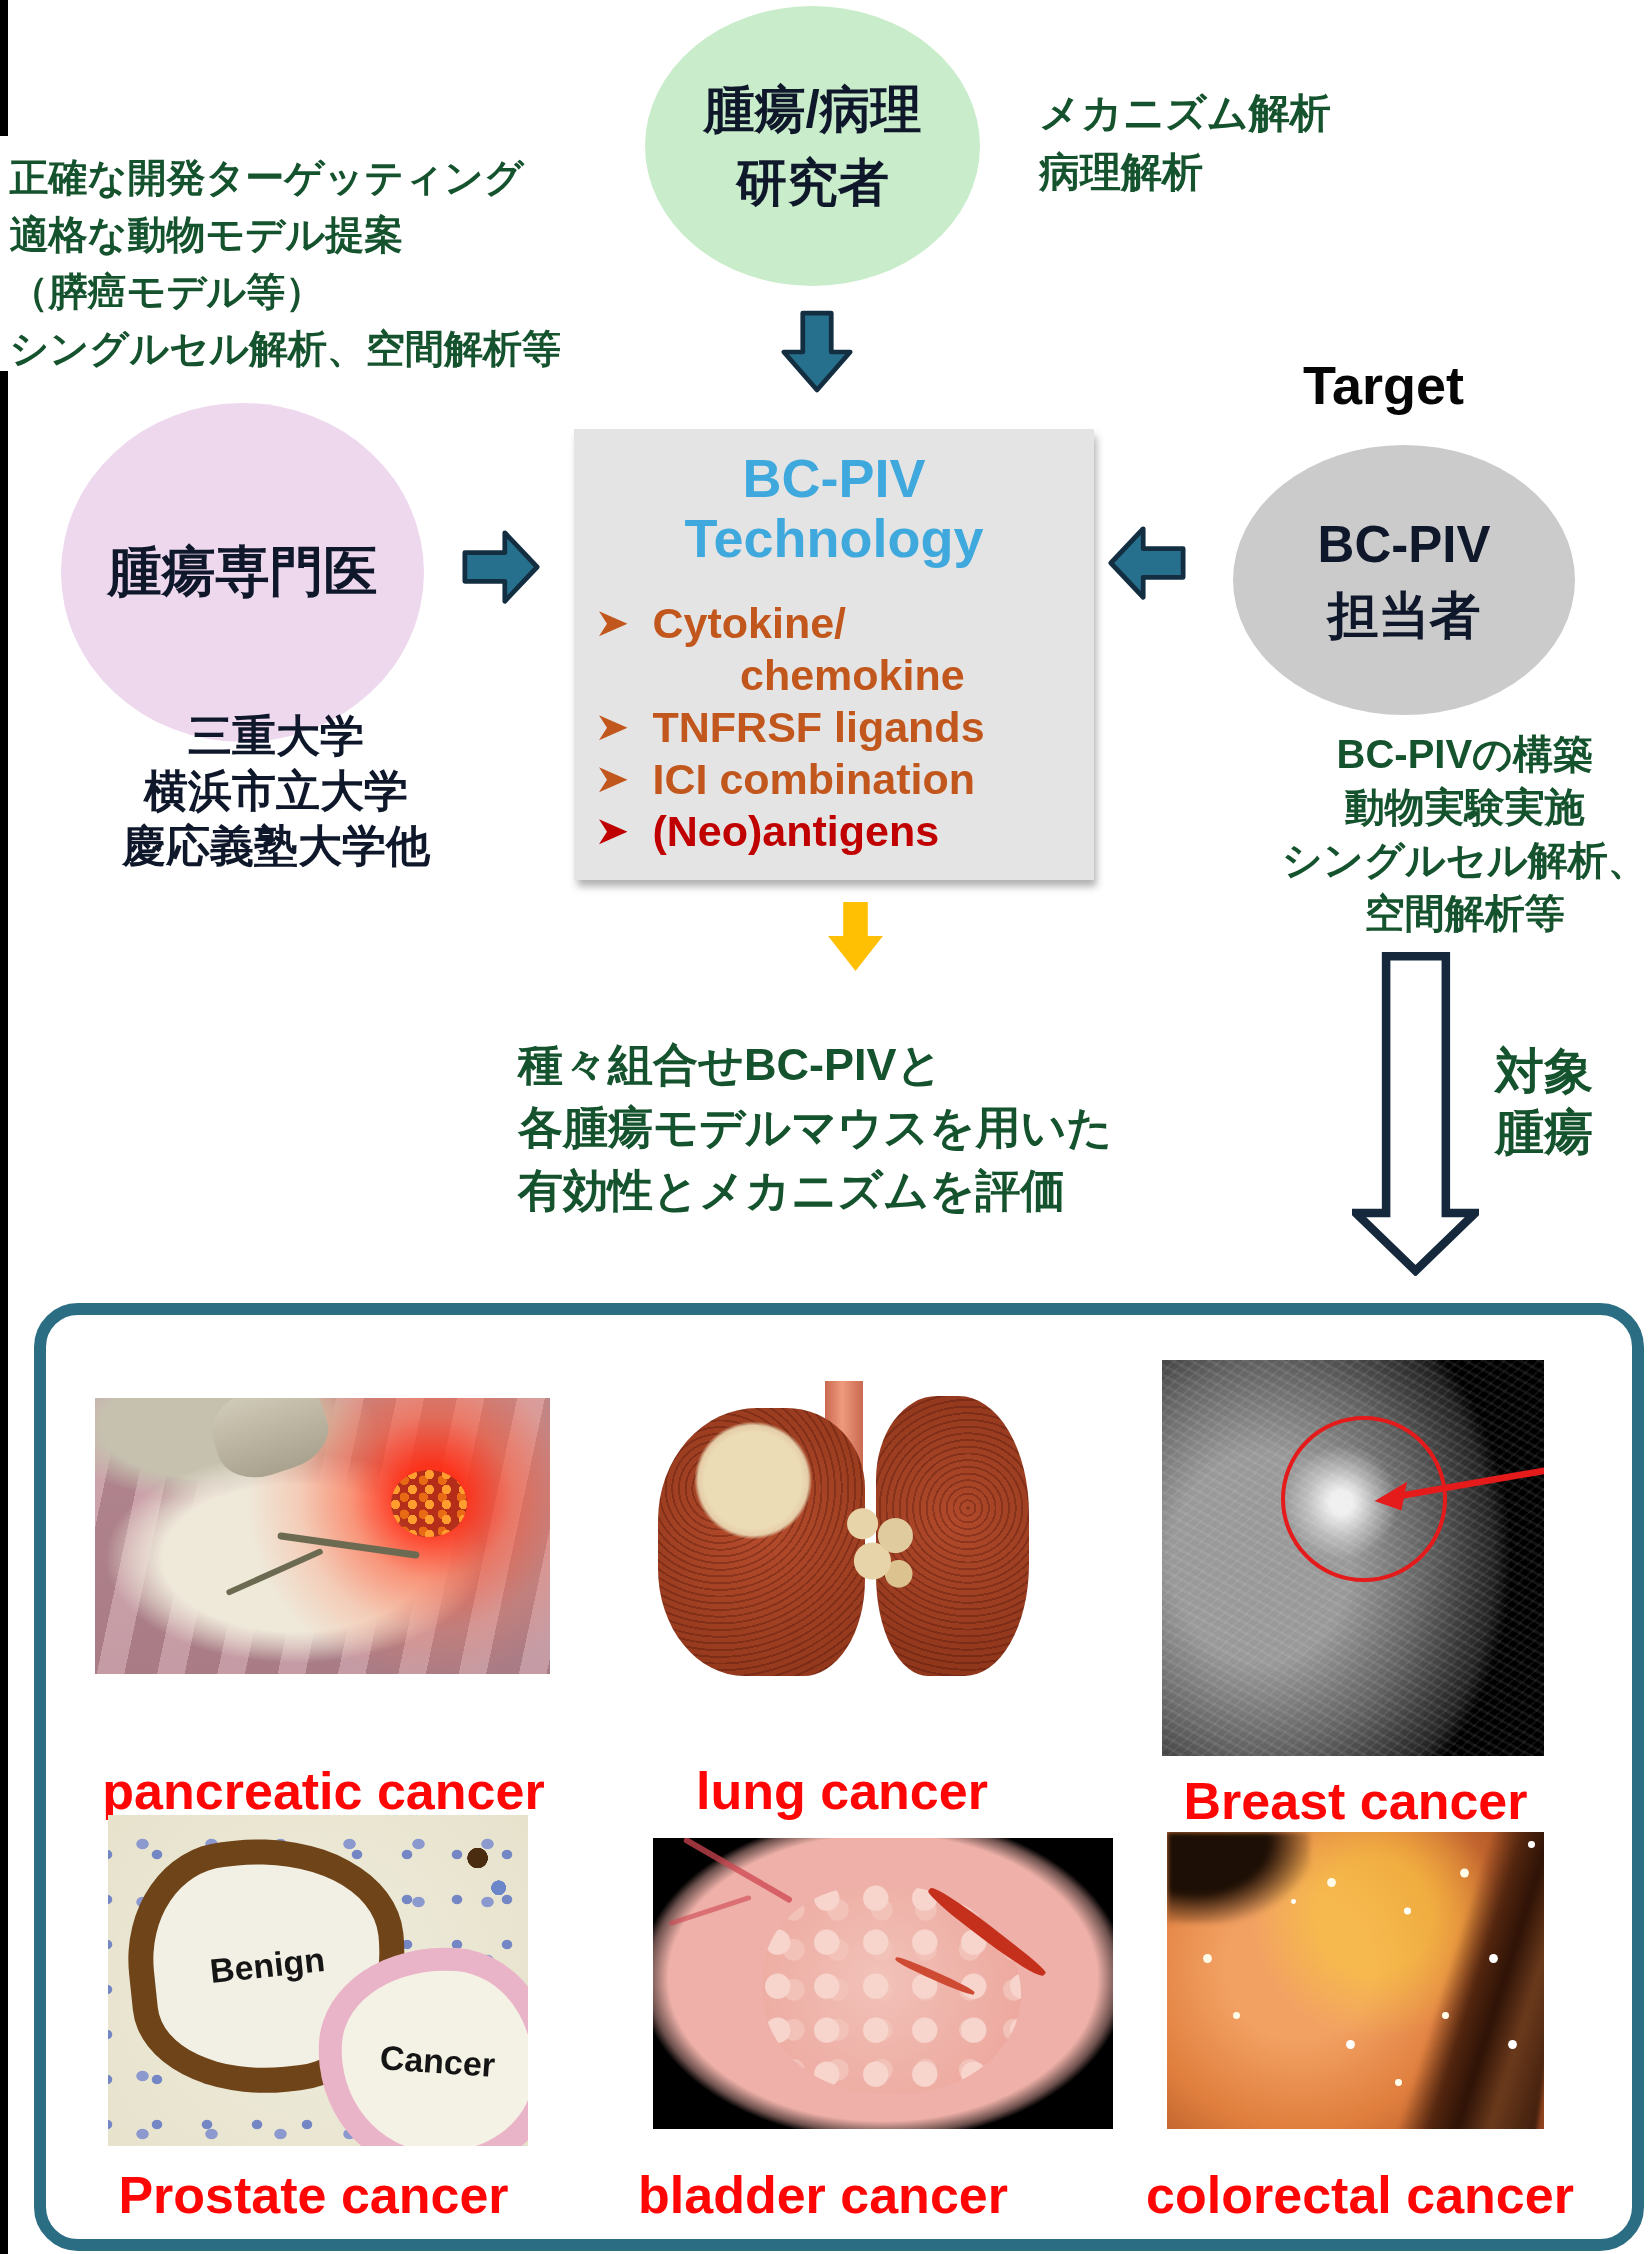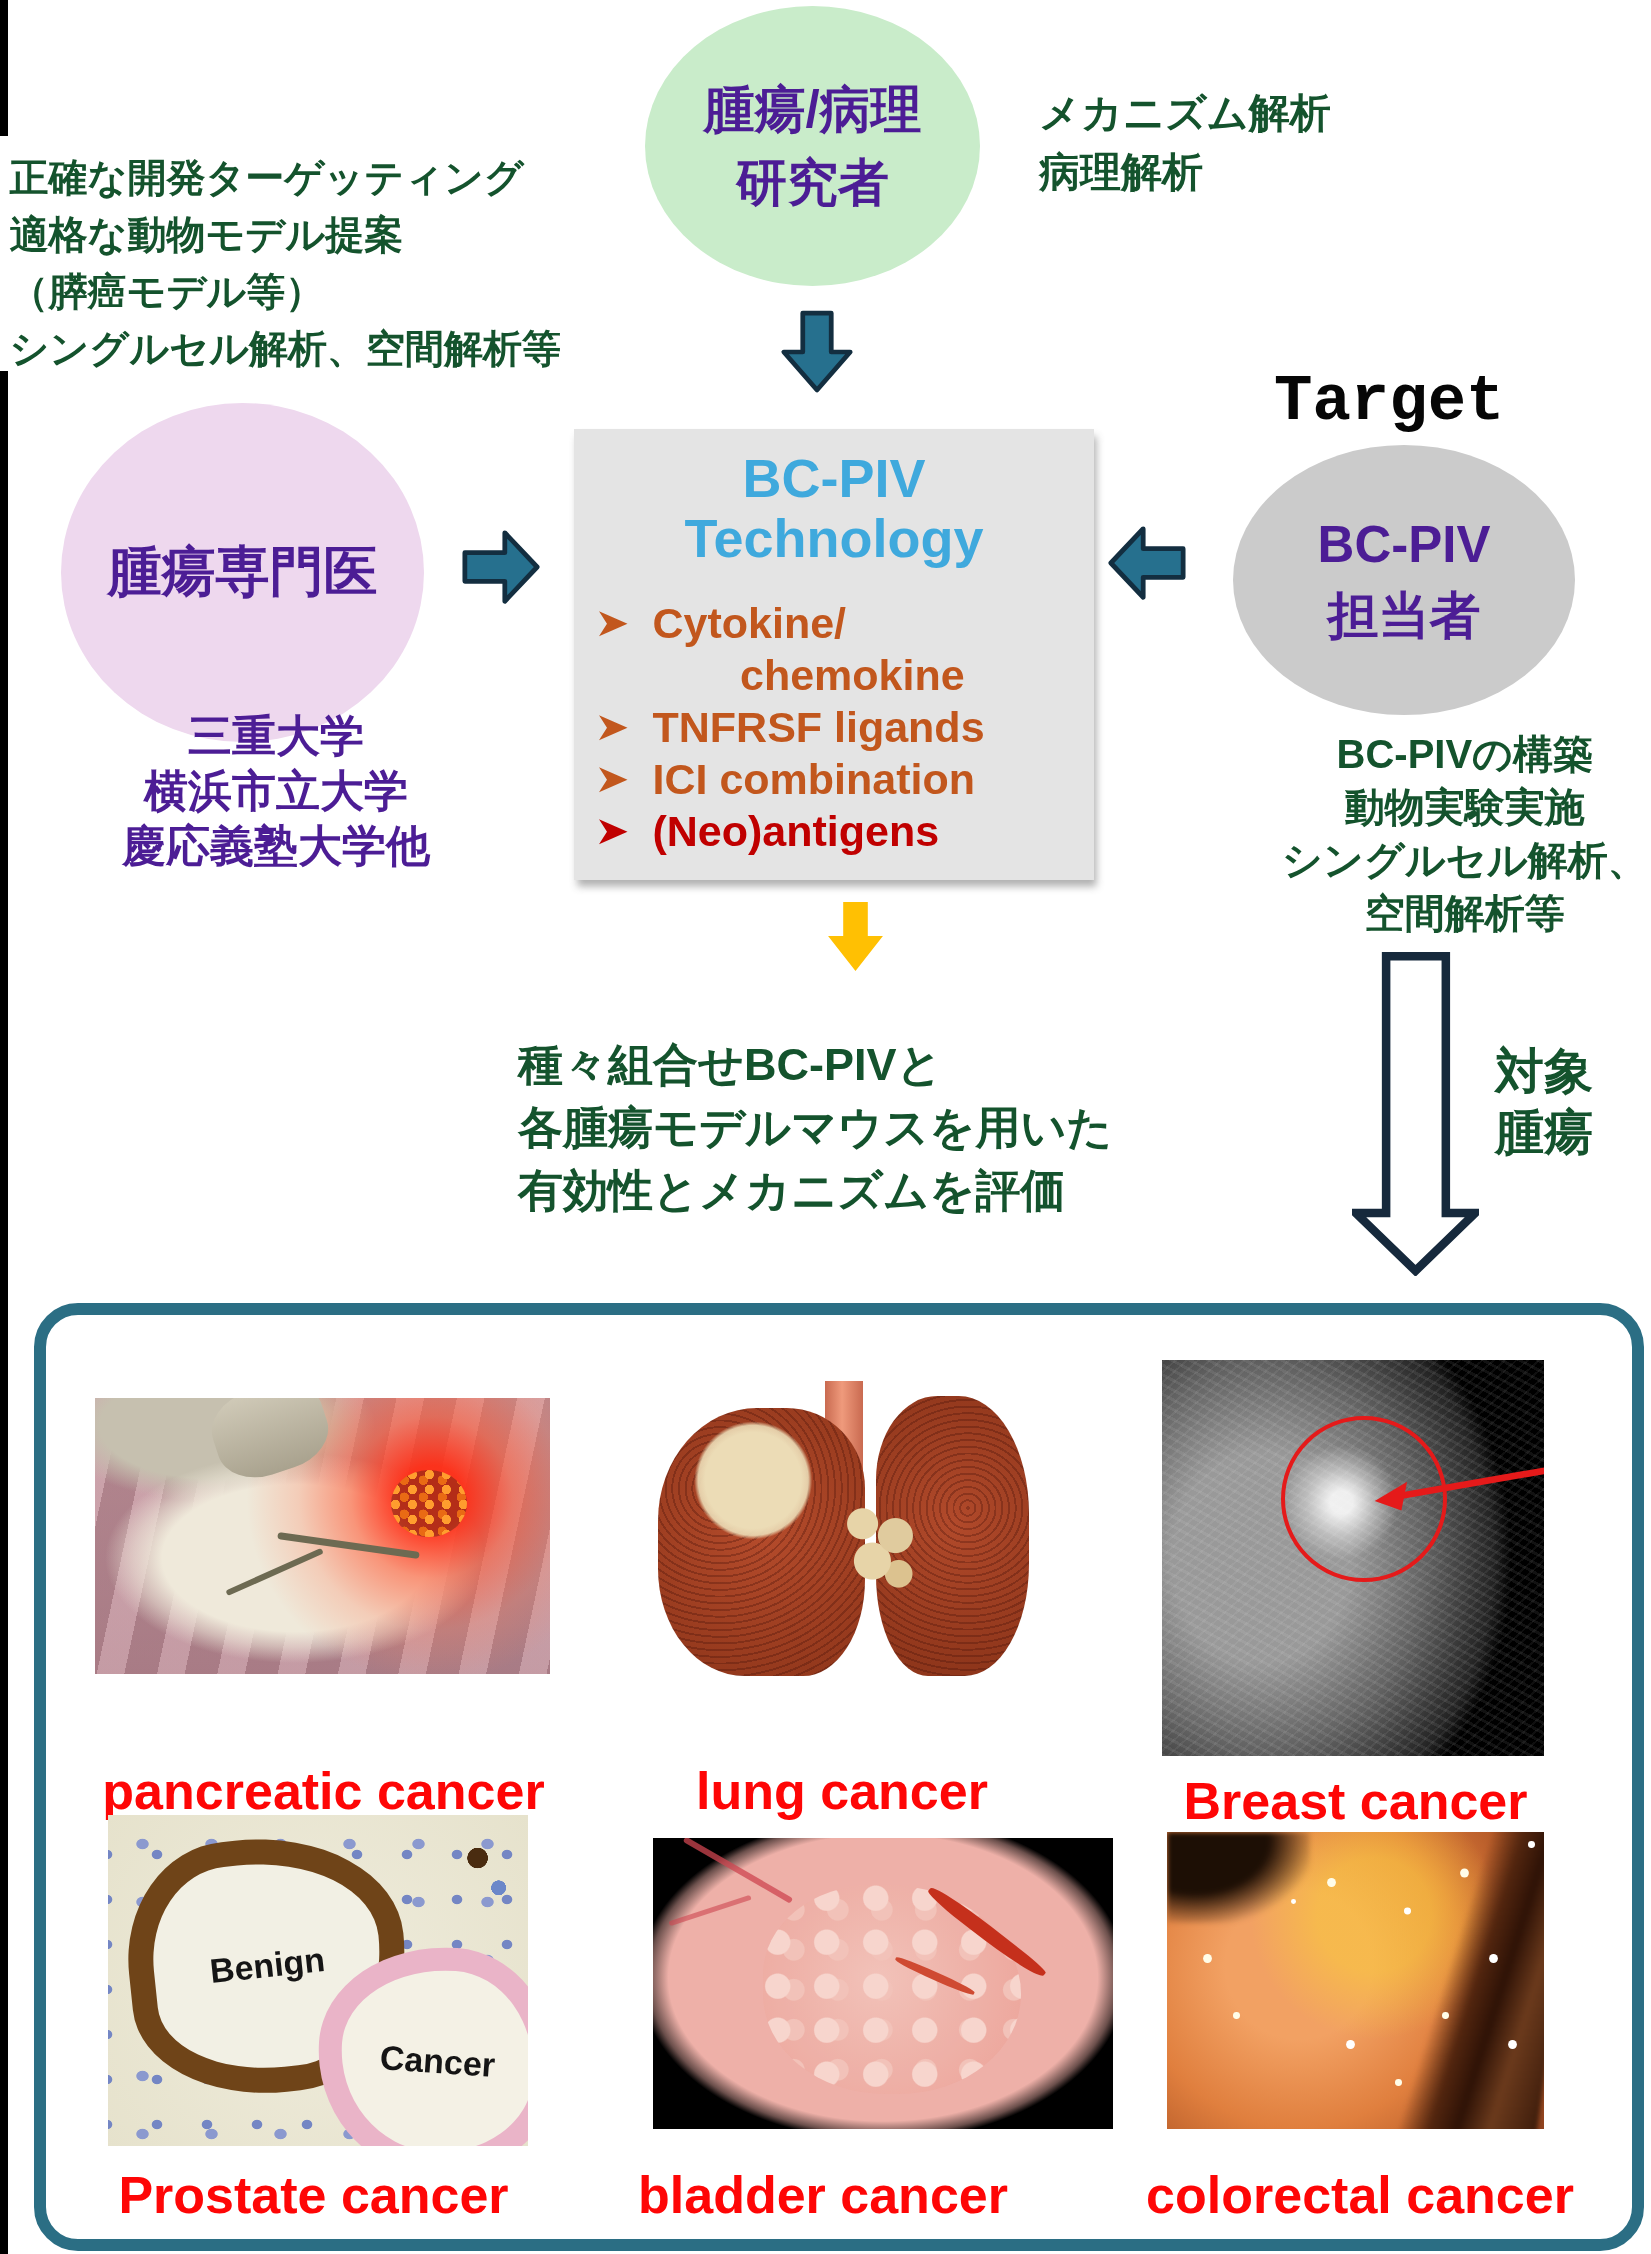--- a/index.html
+++ b/index.html
@@ -3,28 +3,28 @@
 <meta charset="utf-8">
 <style>
   html,body{margin:0;padding:0;background:#fff;}
   #stage{position:relative;width:1651px;height:2254px;background:#fff;overflow:hidden;
          font-family:"Liberation Sans","DejaVu Sans",sans-serif;}
   .abs{position:absolute;}
   
   .edgebar{position:absolute;left:0;width:7.6px;background:#000;}
   
   .navy{color:#14532d;font-weight:bold;margin-top:8px;}
-  .teal-txt{color:#4c1d95;font-weight:bold;gap:8px;}
+  .teal-txt{color:#0f172a;font-weight:bold;gap:8px;}
   .left-notes{left:9.5px;top:141px;font-size:39px;line-height:57px;}
   .mech-notes{left:1039px;top:76px;font-size:41px;line-height:59px;}
   .ellipse{border-radius:50%;display:flex;flex-direction:column;align-items:center;justify-content:center;text-align:center;}
   .ellipse-green{left:645px;top:5.7px;width:335px;height:280px;background:#c9ecca;font-size:51px;line-height:65px;}
   .ellipse-pink{left:61px;top:403px;width:363px;height:339px;background:#eed8ee;font-size:54px;}
   .ellipse-gray{left:1233px;top:445px;width:342px;height:270px;background:#cbcbcb;font-size:51px;line-height:63px;}
-  .target-heading{left:1274px;top:366px;width:219px;font-size:64px;font-weight:bold;color:#060606;font-family:Liberation Mono, monospace;}
+  .target-heading{left:1274px;top:354px;width:219px;font-size:54px;font-weight:bold;color:#060606;}
   .univ-notes{left:62px;top:708px;width:428px;text-align:center;font-size:44px;line-height:55px;}
   .bcpiv-notes{left:1282px;top:720px;font-size:40px;line-height:53px;text-align:center;}
   .eval-notes{left:518px;top:1025px;font-size:45px;line-height:63px;}
   .target-tumor{left:1495px;top:1033px;font-size:49px;line-height:61px;}
   
   .tech-box{left:574px;top:429px;width:520px;height:451px;background:#e4e4e4;
             box-shadow:2.9px 6.7px 7.6px rgba(80,80,80,.45);}
   .tech-title{padding-top:19px;text-align:center;color:#3fa9dd;font-weight:bold;font-size:54px;line-height:60px;}
   .bullets{margin-top:29px;margin-left:25px;font-size:43px;font-weight:bold;line-height:52px;}
   .b-row{white-space:nowrap;}

